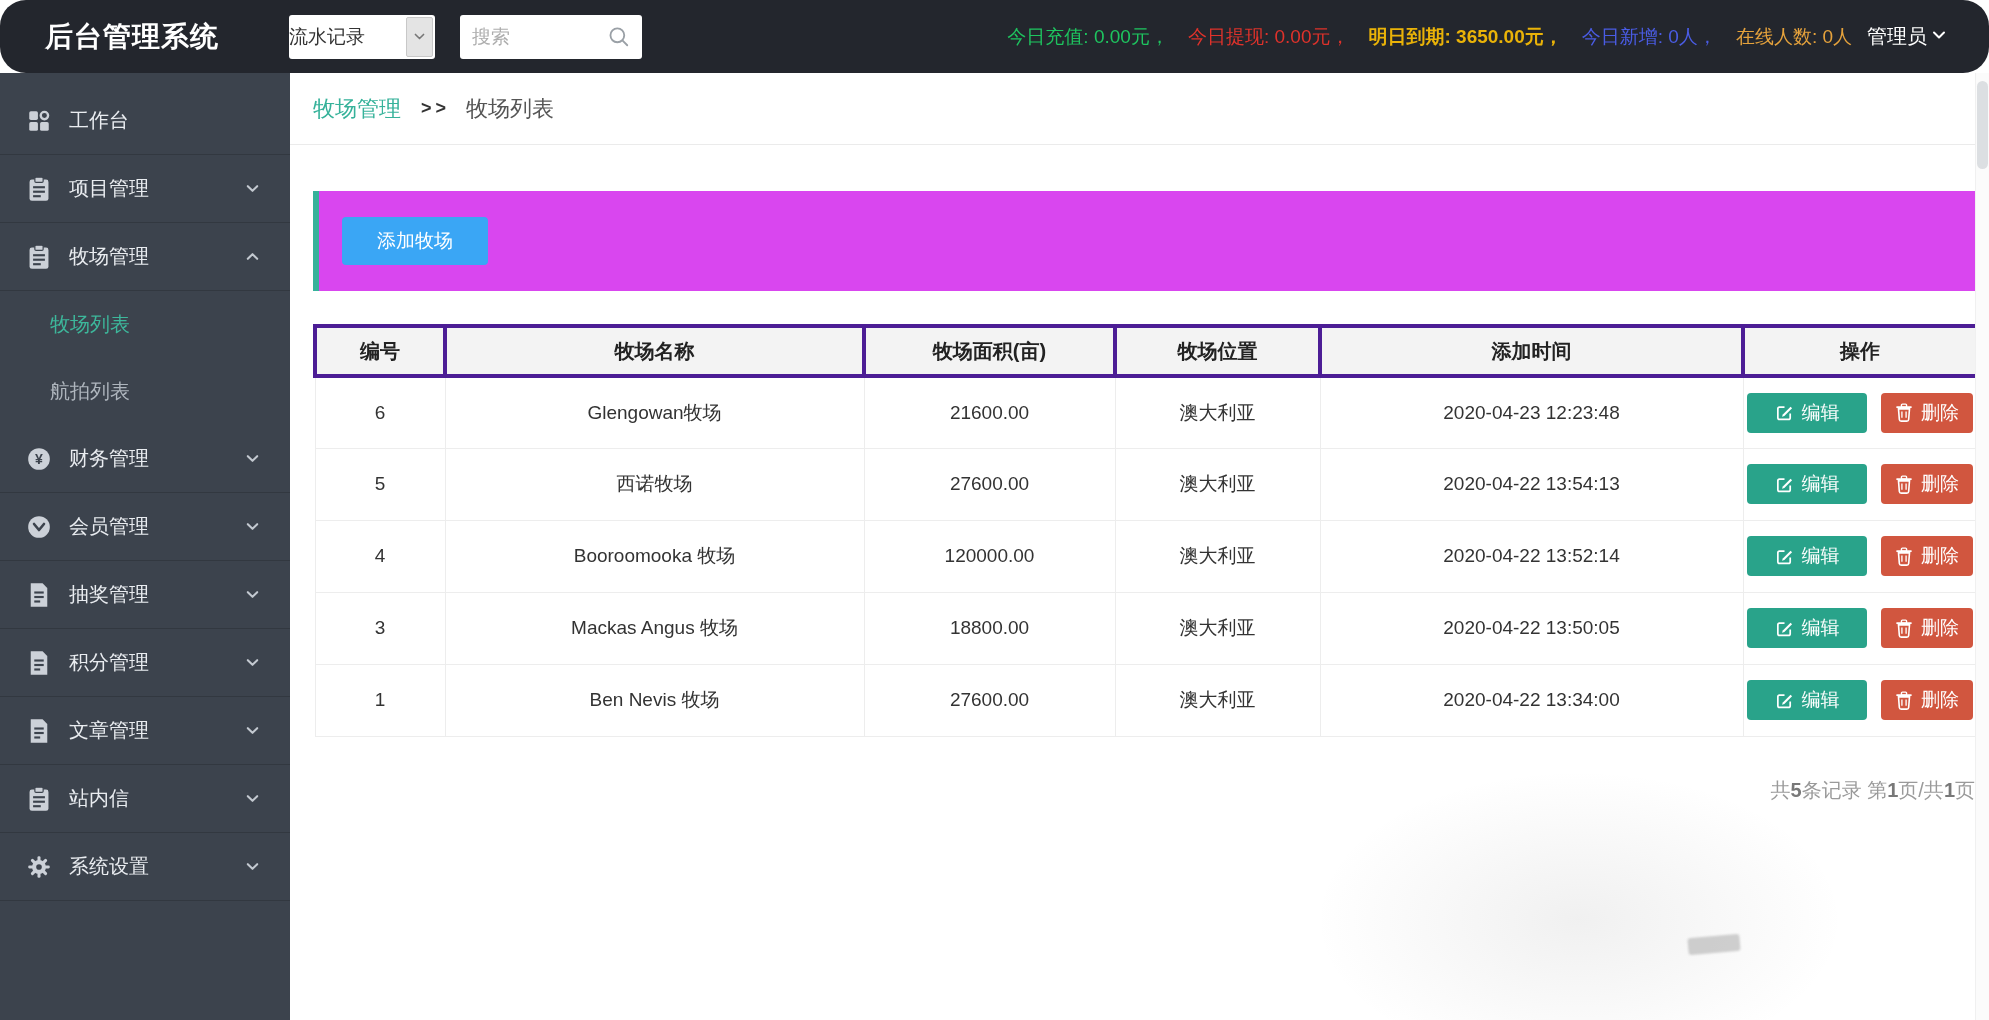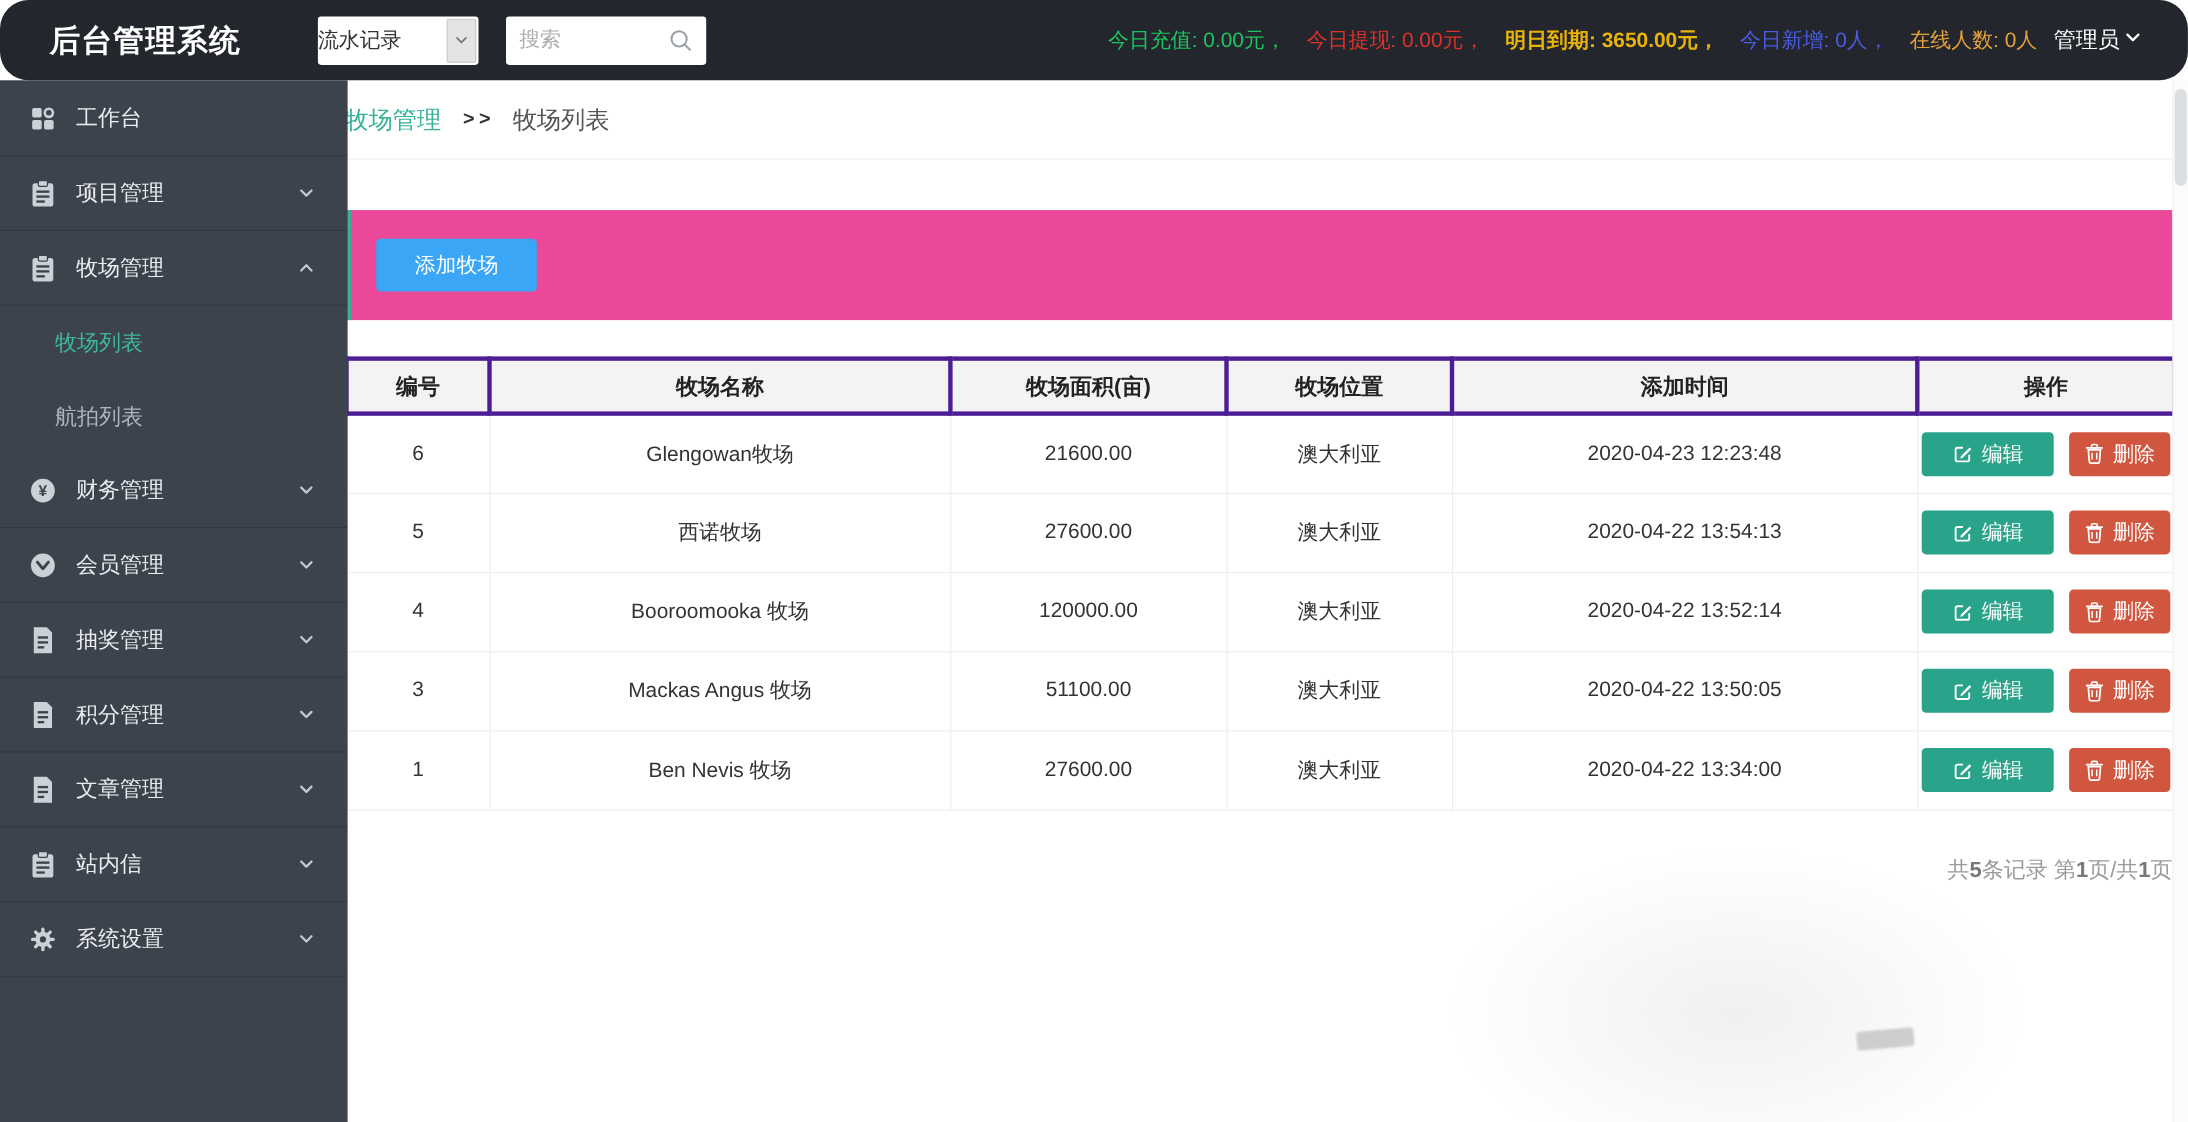--- a/index.html
+++ b/index.html
@@ -31,22 +31,22 @@
     border:none; outline:none; background:transparent; flex:1; width:110px;
     font-size:19px; color:#333; font-family:inherit;
   }
   .search input::placeholder { color:#adadad; }
   .search-ic { display:flex; align-items:center; }
   .stats { margin-left:auto; display:flex; align-items:center; white-space:nowrap; }
   .stat { font-size:19px; margin-left:19px; }
   .admin { color:#fff; font-size:20px; margin-left:15px; margin-right:42px; display:flex; align-items:center; gap:4px; cursor:pointer; white-space:nowrap; }
   
   .sidebar {
-    position:absolute; left:0; top:73px; width:316px; bottom:0;
-    background:#3c434d; padding-top:1px; z-index:4;
+    position:absolute; left:0; top:73px; width:290px; bottom:0;
+    background:#3c434d; padding-top:14px; z-index:4;
   }
   .side-item {
     height:68px; display:flex; align-items:center; padding:0 30px 0 25px;
     color:#e9ecf0; font-size:20px; cursor:pointer;
     border-bottom:1px solid rgba(0,0,0,0.16);
   }
   .s-icon { width:27px; display:flex; align-items:center; justify-content:center; margin-right:17px; flex:none; }
   .s-label { white-space:nowrap; }
   .s-chev { margin-left:auto; color:#c3c9d0; display:flex; align-items:center; }
   .side-sub {
@@ -57,21 +57,21 @@
   
   .main { position:absolute; left:290px; top:73px; right:0; bottom:0; background:#fff; }
   .breadcrumb {
     height:72px; border-bottom:1px solid #ebebeb; display:flex; align-items:center;
     padding-left:23px; white-space:nowrap;
   }
   .bc-link { color:var(--c-teal,#3cb29c); font-size:22px; cursor:pointer; }
   .bc-sep { color:#333; font-size:18px; font-weight:bold; letter-spacing:4px; margin:0 16px 0 20px; }
   .bc-cur { color:#555; font-size:22px; }
   .toolbar {
-    margin:46px 14px 0 23px; height:100px; background:#ec4899;
+    margin:46px 14px 0 23px; height:100px; background:#d946ef;
     border-left:6px solid var(--c-teal,#36b29a);
     display:flex; align-items:center; padding-left:23px;
   }
   .add-btn {
     width:146px; height:48px; border:none; border-radius:4px; cursor:pointer;
     background:var(--c-add,#3aa6f5); color:#fff; font-size:19px; font-family:inherit;
   }
   .table-wrap { margin:33px 14px 0 23px; }
   table { width:100%; border-collapse:collapse; table-layout:fixed; }
   th {
@@ -415,21 +415,21 @@
                   <rect x="6.3" y="1.2" width="5.4" height="3.2" rx="1" fill="none" stroke="#fff" stroke-width="1.5"></rect>
                   <line x1="6.8" y1="9" x2="6.8" y2="15.5" stroke="#fff" stroke-width="1.4"></line>
                   <line x1="11.2" y1="9" x2="11.2" y2="15.5" stroke="#fff" stroke-width="1.4"></line>
                 </svg>
                 <span>删除</span>
               </button></td>
           </tr>
           <tr>
             <td>3</td>
             <td>Mackas Angus 牧场</td>
-            <td>51100.00</td>
+            <td>18800.00</td>
             <td>澳大利亚</td>
             <td>2020-04-22 13:50:05</td>
             <td><button class="op-btn edit">
                 <svg width="19" height="19" viewBox="0 0 20 20">
                   <path d="M16 11 v4.5 a1.8 1.8 0 0 1 -1.8 1.8 h-9.4 a1.8 1.8 0 0 1 -1.8 -1.8 v-9.4 a1.8 1.8 0 0 1 1.8 -1.8 H10" fill="none" stroke="#fff" stroke-width="1.8"></path>
                   <path d="M8.2 12.2 L16.4 4 l1.6 1.6 L9.8 13.8 l-2.4 0.8 z" fill="#fff"></path>
                 </svg>
                 <span>编辑</span>
               </button><button class="op-btn del">
                 <svg width="18" height="19" viewBox="0 0 18 20">

